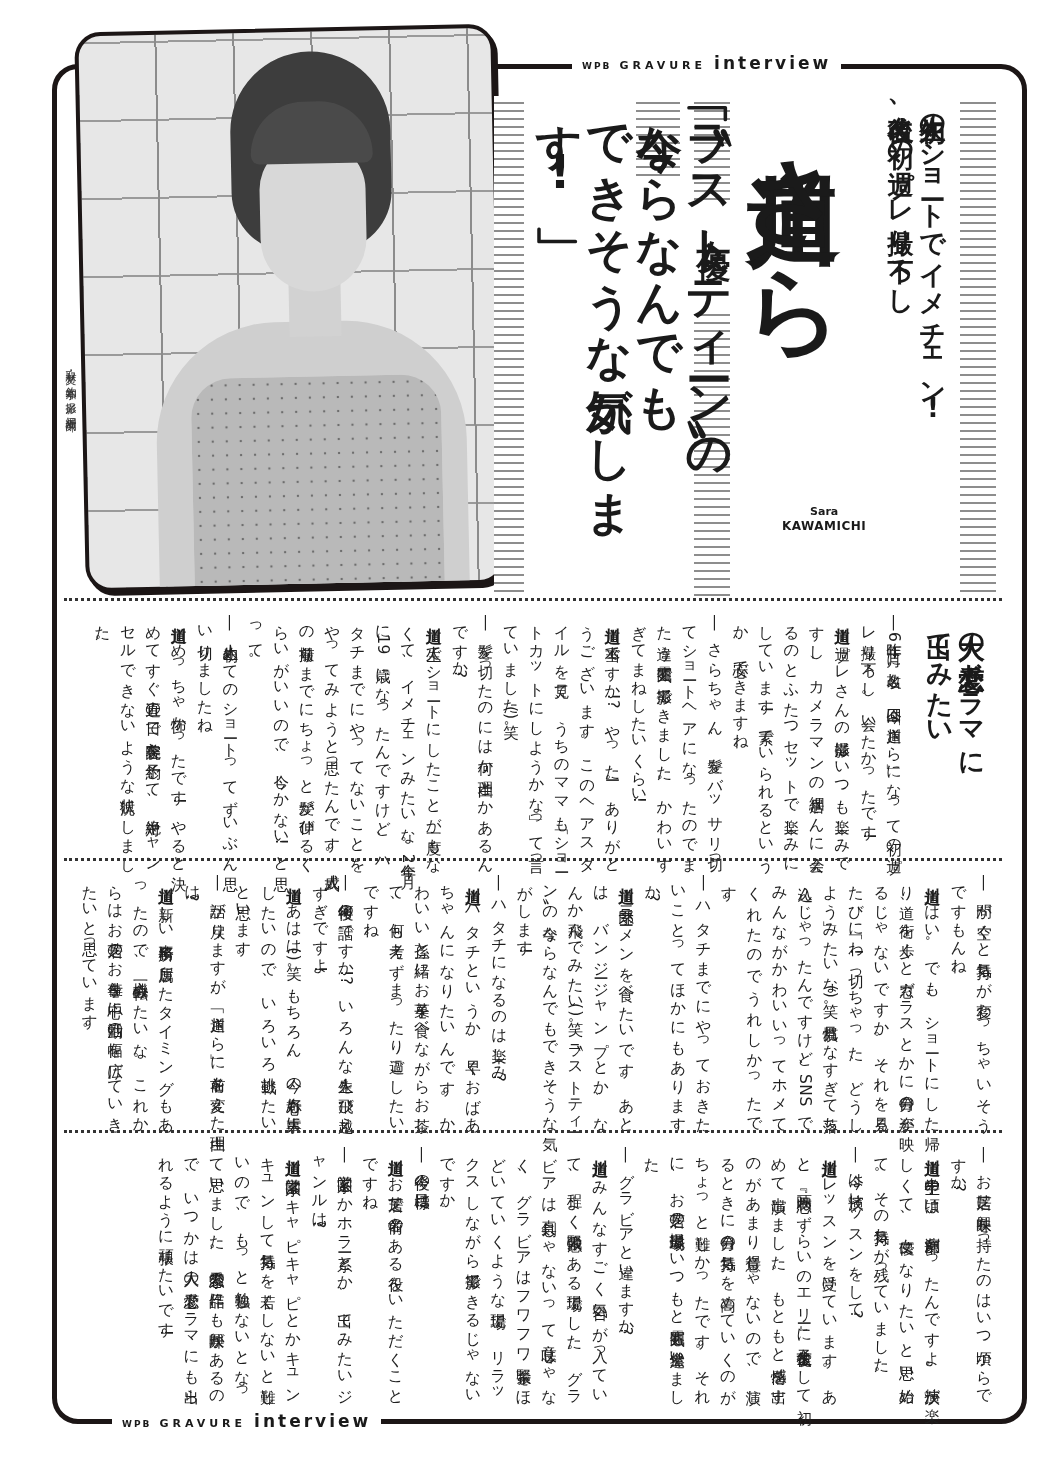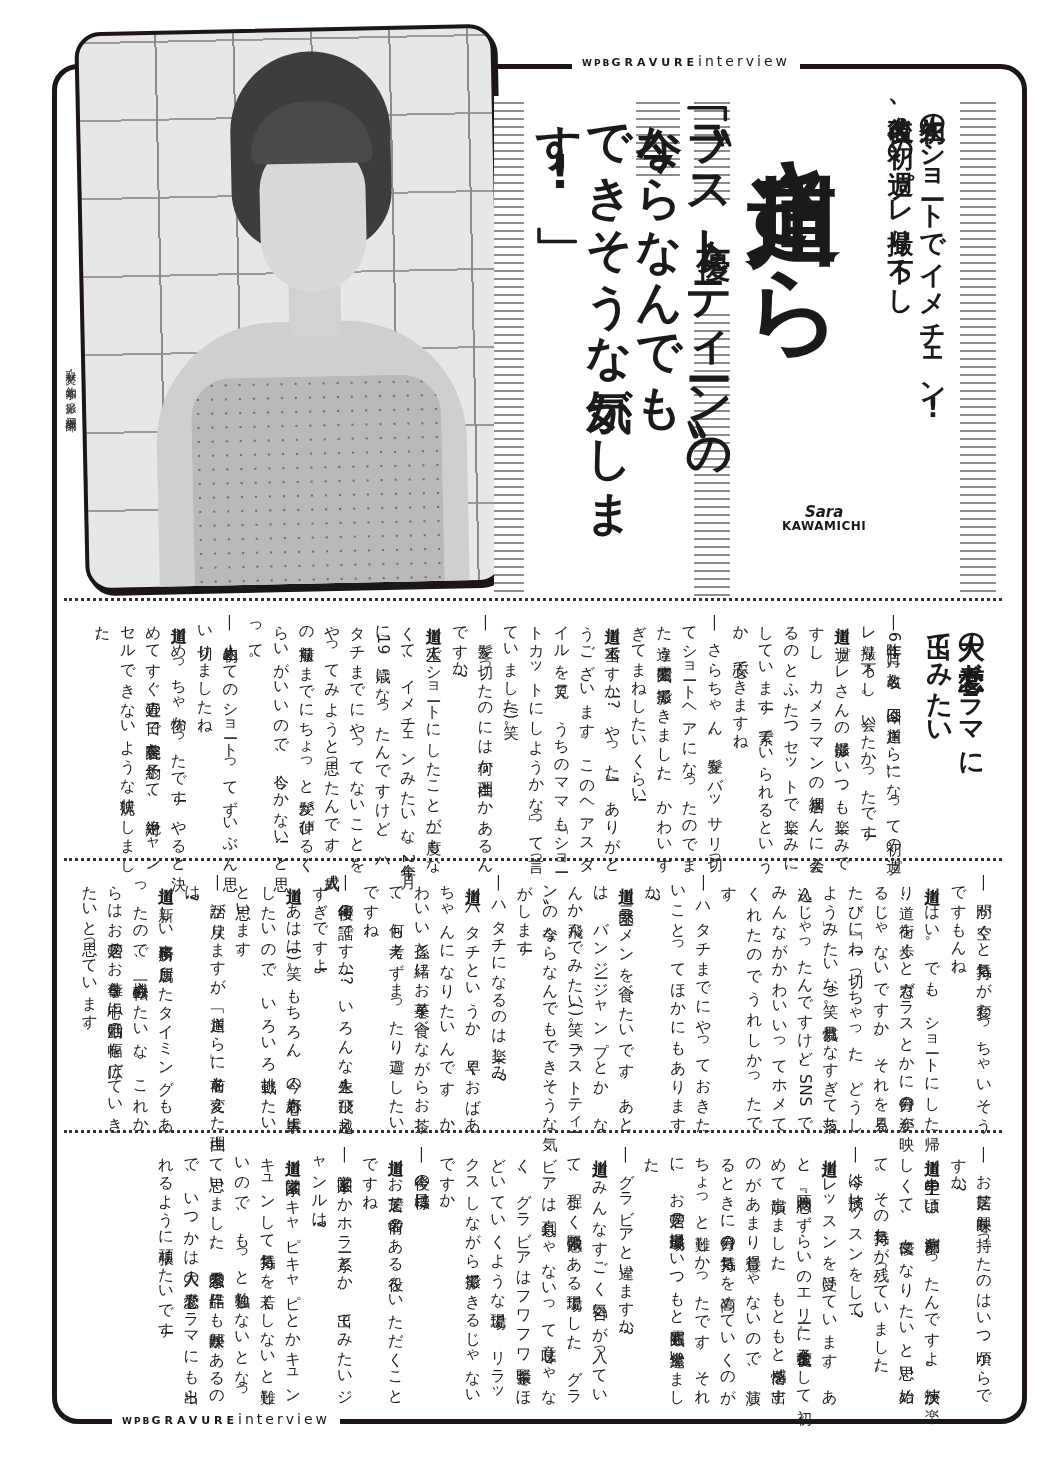--- a/index.html
+++ b/index.html
@@ -6,25 +6,25 @@
   html, body { width: 1050px; height: 1482px; background: #ffffff; overflow: hidden; }
   body { position: relative; font-family: "DejaVu Serif", serif; color: #1a1a1a; }
 
   
   .frame {
     position: absolute; left: 52px; top: 64px; width: 975px; height: 1360px;
     border: 5px solid #1c1616; border-radius: 26px;
   }
   .brand-strip {
     position: absolute; background: #fff; padding: 0 10px;
-    font-family: "DejaVu Sans", sans-serif; white-space: nowrap; display: flex; align-items: baseline; 
+    font-family: "DejaVu Sans", sans-serif; white-space: nowrap; display: flex; align-items: baseline; gap: 8px;
   }
   .brand-strip .wpb { font-size: 9px; font-weight: bold; letter-spacing: 2px; }
   .brand-strip .grav { font-size: 11px; font-weight: bold; letter-spacing: 4px; }
-  .brand-strip .intv { font-size: 14px; font-weight: normal; letter-spacing: 3px; }
+  .brand-strip .intv { font-size: 17px; font-weight: bold; letter-spacing: 3px; }
   .brand-top { left: 572px; top: 53px; }
   .brand-bottom { left: 112px; top: 1411px; }
 
   .page-number {
     position: absolute; left: 896px; top: 1519px; font-family: "Liberation Sans", sans-serif;
     font-weight: bold; font-size: 13px; color: #0369a1;
   }
 
   
   .photo {
@@ -55,21 +55,21 @@
   .stripes { position: absolute; width: 36px;
     background: repeating-linear-gradient(180deg, #fff 0 6px, #8d8d8d 6px 8px); }
 
   
   .vt { writing-mode: vertical-rl; text-orientation: upright; font-family: "DejaVu Sans", sans-serif; font-weight: bold; }
   .lead { position: absolute; top: 96px; left: 885px; font-size: 26px; line-height: 32px; height: 340px; }
   .lead span { display: block; }
   .name { position: absolute; top: 96px; left: 740px; font-size: 96px; line-height: 110px; letter-spacing: -2px; }
   .occupation { position: absolute; top: 213px; left: 694px; font-size: 34px; line-height: 40px; letter-spacing: 10px; }
   .romaji { position: absolute; left: 782px; top: 505px; font-family: "DejaVu Sans", sans-serif; font-weight: bold; text-align: center; line-height: 14px; }
-  .romaji .first { font-size: 15px; display: block; font-style: italic; }
+  .romaji .first { font-size: 11px; display: block; }
   .romaji .last { font-size: 12px; display: block; letter-spacing: 0.5px; text-align: center; }
   .quote { position: absolute; top: 92px; left: 535px; font-size: 46px; line-height: 50px; height: 480px; }
   .quote span { display: block; }
 
   
   .row { position: absolute; left: 64px; width: 938px; border-top: 3px dotted #333; }
   .row1 { top: 598px; height: 262px; }
   .row2 { top: 858px; height: 274px; }
   .row3 { top: 1130px; height: 276px; }
   .row-inner { position: absolute; right: 0; top: 14px; height: 248px; display: flex; flex-direction: row-reverse; }

